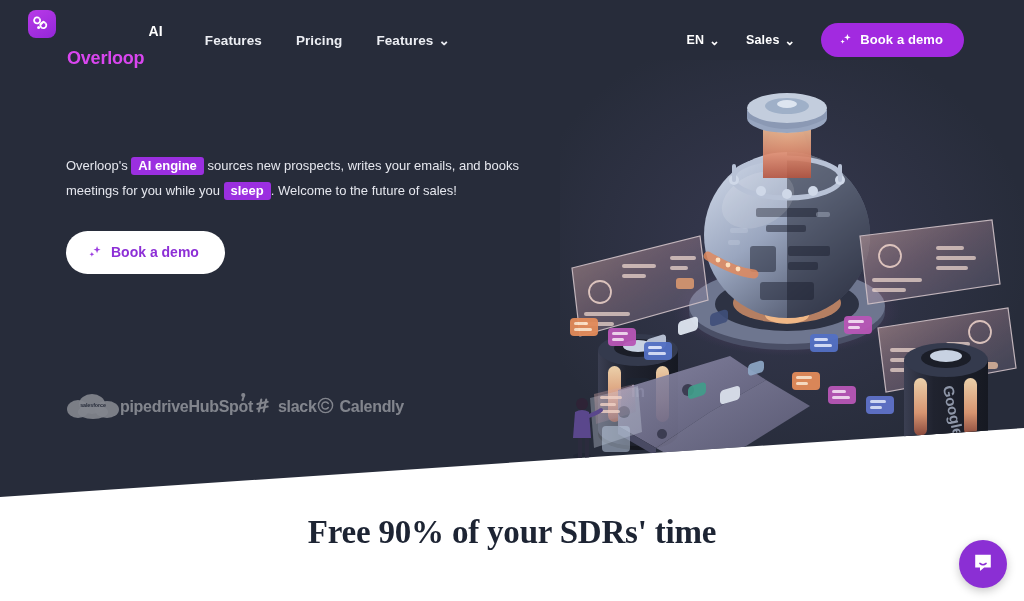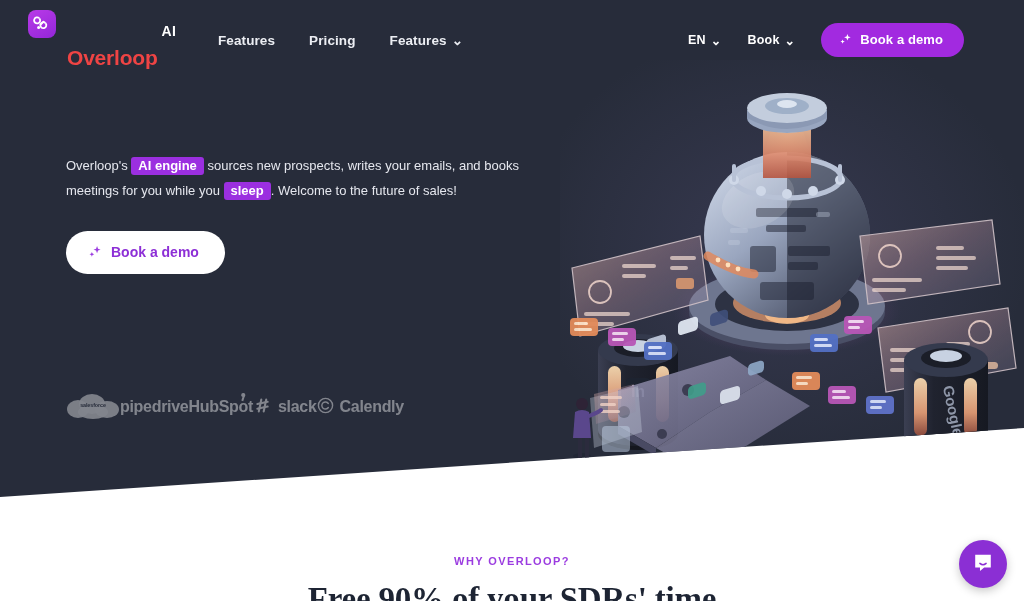--- a/index.html
+++ b/index.html
@@ -42,21 +42,21 @@
   .brand { display: flex; align-items: flex-start; gap: 11px; margin-right: 42px; }
   .brand-mark {
     width: 28px; height: 28px; border-radius: 8px;
     background: linear-gradient(150deg, #b93ae8 0%, #9326d8 100%);
     display: flex; align-items: center; justify-content: center;
     flex: 0 0 auto; margin-top: 2px;
   }
   .brand-mark svg { display: block; }
   .brand-text { display: flex; align-items: flex-start; gap: 4px; }
   .brand-name {
-    color: #ef4444; font-size: 21px; font-weight: 700;
+    color: #d946ef; font-size: 18px; font-weight: 700;
     letter-spacing: -.2px; line-height: 28px; margin-top: 36px;
   }
   .brand-sup {
     color: #ffffff; font-size: 14px; font-weight: 700;
     line-height: 14px; margin-top: 16px; letter-spacing: .2px;
   }
 
   .nav-links { display: flex; align-items: center; gap: 34px; justify-content: flex-end; }
   .nav-link {
     color: #eceef3; font-size: 13.5px; font-weight: 600;
@@ -459,21 +459,21 @@
           <span class="caret">⌄</span>
         </span>
       </div>
 
       <div class="nav-right">
         <span class="nav-mini">
           <span>EN</span>
           <span class="caret">⌄</span>
         </span>
         <span class="nav-mini">
-          <span>Book</span>
+          <span>Sales</span>
           <span class="caret">⌄</span>
         </span>
         <button class="btn-demo-nav">
           <span>
             <svg class="spark" width="13" height="13" viewBox="0 0 13 13" fill="#fff" xmlns="http://www.w3.org/2000/svg">
               <path d="M8.4 1 L9.3 3.4 L11.7 4.3 L9.3 5.2 L8.4 7.6 L7.5 5.2 L5.1 4.3 L7.5 3.4 Z"></path>
               <path d="M3.6 6.4 L4.2 8 L5.8 8.6 L4.2 9.2 L3.6 10.8 L3 9.2 L1.4 8.6 L3 8 Z"></path>
             </svg>
           </span>
           <span>Book a demo</span>
@@ -533,21 +533,20 @@
             <path d="M16 9.2a5 5 0 1 0 0 5.6" stroke-linecap="round"></path>
           </svg>
         </span>
         <span>Calendly</span>
       </span>
 
     </div>
   </div>
 
   <div class="why">
-    <p class="why-eyebrow">WHY OVERLOOP?</p>
     <h2 class="why-title">Free 90% of your SDRs' time</h2>
   </div>
 
   <button class="chat-launcher">
     <span>
       <svg width="22" height="22" viewBox="0 0 24 24" xmlns="http://www.w3.org/2000/svg">
         <path d="M3.5 3h17v14h-7.2l-4.6 3.6V17H3.5z" fill="#ffffff"></path>
         <path d="M8.6 12.4q3.4 3 6.8 0" stroke="#8b2fd4" stroke-width="1.6" fill="none" stroke-linecap="round"></path>
       </svg>
     </span>

